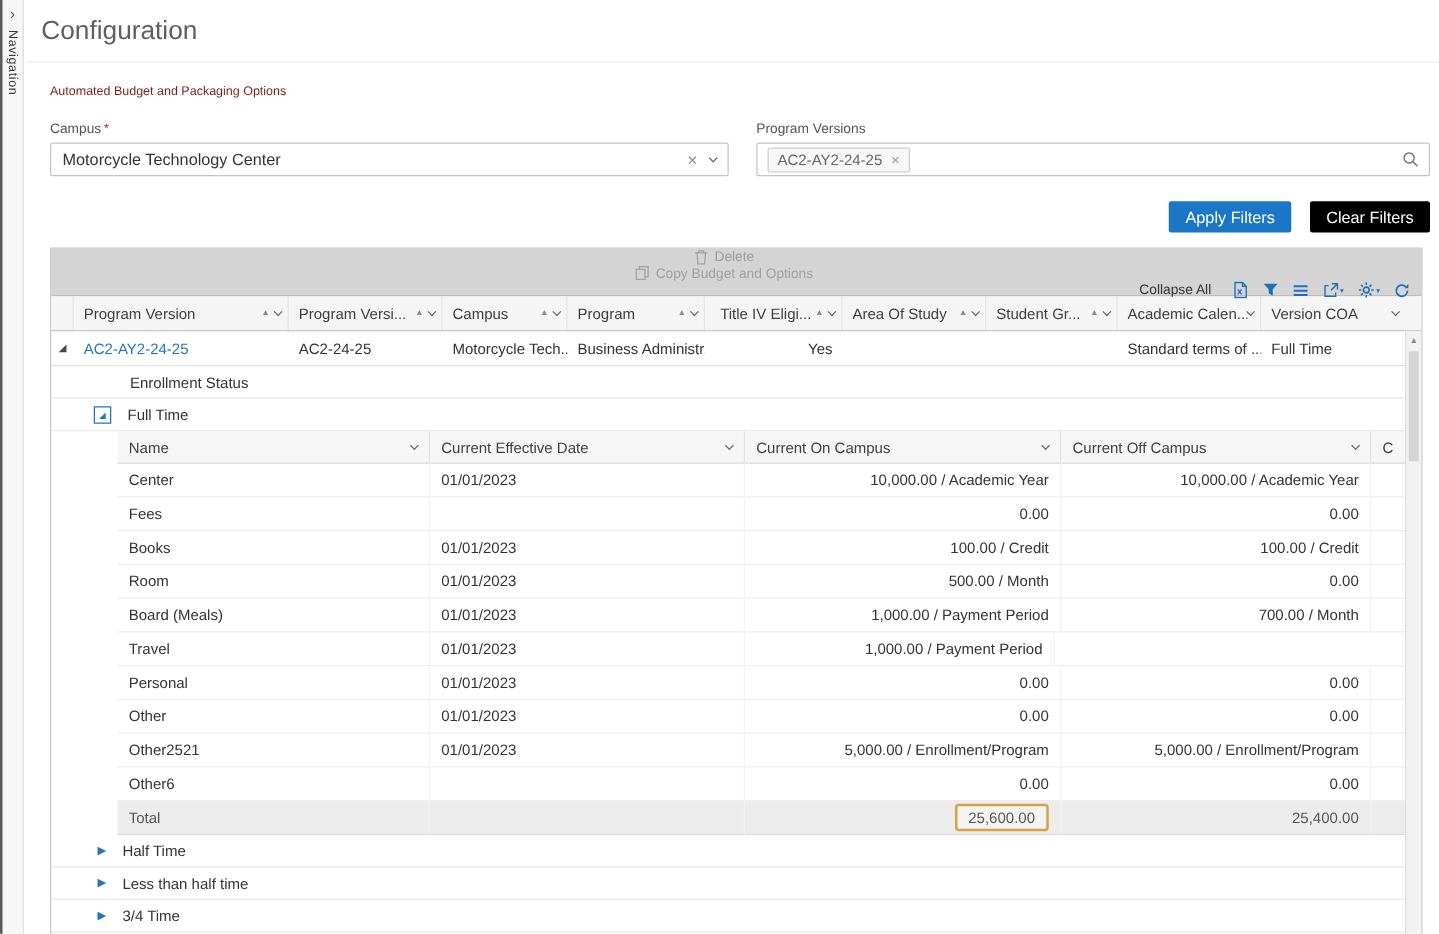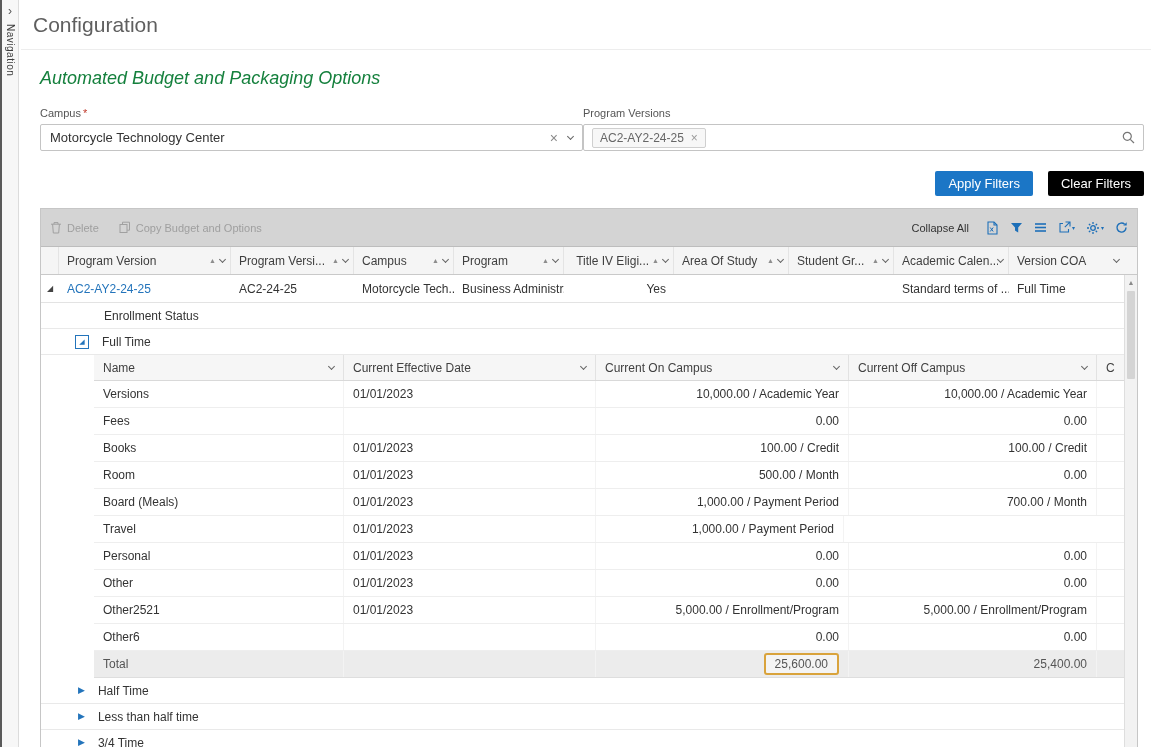--- a/index.html
+++ b/index.html
@@ -18,24 +18,24 @@
   }
   .nav-chevron { color:#555; font-size:12px; line-height:1; cursor:pointer; }
   .nav-label {
     writing-mode:vertical-rl; font-size:10px; color:#3d3d3d; letter-spacing:.5px;
   }
   
   .main { margin-left:21px; }
   .page-header { padding:13px 0 12px 12px; border-bottom:1px solid #ededed; }
   .page-header h1 { margin:0; font-size:21px; font-weight:400; color:#5f5f5f; }
   .content { padding:16px 7px 0 19px; }
-  .section-title { font-size:18px; font-weight:400; color:#15803d; margin:2px 0 18px;font-style:italic; }
-
-  
-  .filters-row { display:flex; }
+  .section-title { font-size:10px; font-weight:400; color:#7f1d1d; margin:2px 0 18px; }
+
+  
+  .filters-row { display:flex; gap:22px; }
   .field label { display:block; font-size:11px; color:#555; margin-bottom:5px; }
   .req { color:#c0392b; margin-left:2px; }
   .select-box {
     width:543px; height:27px; border:1px solid #c4c4c4; border-radius:2px;
     display:flex; align-items:center; padding:0 9px; font-size:13px; color:#333; background:#fff;
   }
   .select-value { flex:1; white-space:nowrap; overflow:hidden; }
   .clear-x { color:#8a8a8a; font-size:14px; margin-right:10px; cursor:pointer; line-height:1; }
   .cv {
     display:inline-block; width:5px; height:5px;
@@ -58,21 +58,21 @@
   
   .buttons-row { display:flex; justify-content:flex-end; gap:15px; margin:20px 0 12px; }
   .btn { font-size:13px; padding:5px 13px; border:none; border-radius:2px; color:#fff; cursor:pointer; font-family:inherit; }
   .btn-primary { background:#1b76c6; }
   .btn-dark { background:#000000; }
 
   
   .grid { width:1098px; border:1px solid #c6c6c6; background:#fff; }
   .toolbar {
     height:38px; background:#d4d4d4; border-bottom:1px solid #bdbdbd;
-    display:flex; align-items:center; padding:16px 9px; font-size:11px;
+    display:flex; align-items:center; padding:0 9px; font-size:11px;flex-direction:column;
   }
   .tb-item { display:flex; align-items:center; gap:5px; color:#9f9f9f; margin-right:20px; }
   .tb-right { margin-left:auto; display:flex; align-items:center; gap:11px; }
   .collapse-all { color:#333; cursor:pointer; margin-right:6px; }
   .tb-icon { display:flex; align-items:center; cursor:pointer; gap:1px; }
   .tiny-caret { font-size:6px; color:#1d6fb8; }
 
   .grid-header {
     display:flex; background:#f5f5f5; border-bottom:1px solid #c9c9c9;
     height:28px; font-size:12px; color:#3f3f3f; padding-right:13px;
@@ -340,21 +340,21 @@
             <div class="it-h-cell ic-off">
                 <span class="it-h-label">Current Off Campus</span>
                 <span class="cv"></span>
               </div>
             <div class="it-h-cell ic-x">
                 <span class="it-h-label">Curr</span>
               </div>
           </div>
 
           <div class="it-row">
-            <div class="it-cell ic-name">Versions</div>
+            <div class="it-cell ic-name">Center</div>
             <div class="it-cell ic-date">01/01/2023</div>
             <div class="it-cell ic-on num">10,000.00 / Academic Year</div>
             <div class="it-cell ic-off num">10,000.00 / Academic Year</div>
             <div class="it-cell ic-x"></div>
           </div>
           <div class="it-row">
             <div class="it-cell ic-name">Fees</div>
             <div class="it-cell ic-date"></div>
             <div class="it-cell ic-on num">0.00</div>
             <div class="it-cell ic-off num">0.00</div>

